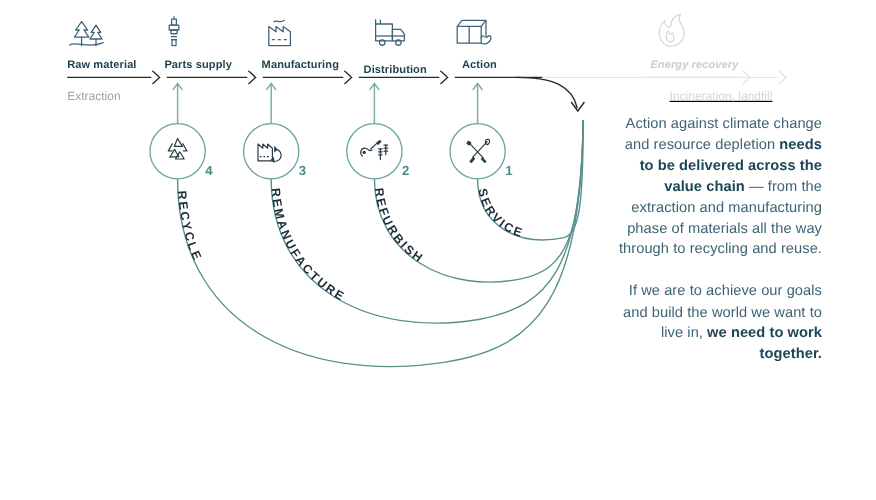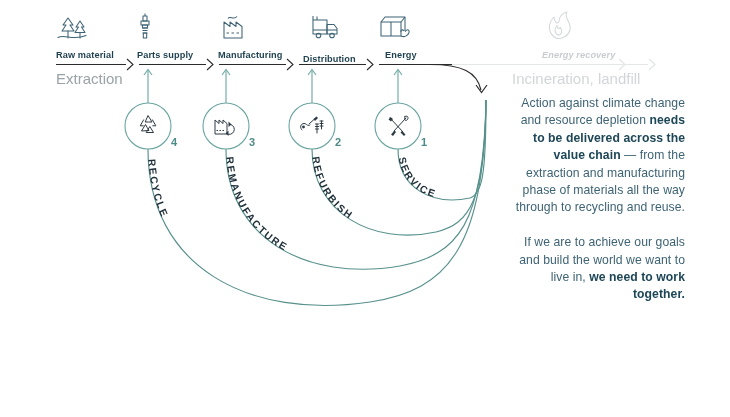--- a/index.html
+++ b/index.html
@@ -49,21 +49,21 @@
     font-weight: bold;
   }
   .stage-label {
     font-size: 9.2px;
     font-weight: bold;
     color: #1d3f4f;
     letter-spacing: 0.01em;
     white-space: nowrap;
   }
   .stage-sublabel {
-    font-size: 15px;
+    font-size: 10px;
     font-weight: normal;
     color: #9aa3a8;
     white-space: nowrap;
   }
   .stage-label.muted {
     color: #c8cdd0;
     font-weight: bold;
     font-style: italic;
   }
   .stage-sublabel.muted {
@@ -269,27 +269,27 @@
 
   <div style="position:absolute; left:218px; top:44px;">
     <span class="stage-label">Manufacturing</span>
   </div>
 
   <div style="position:absolute; left:303px; top:48px;">
     <span class="stage-label">Distribution</span>
   </div>
 
   <div style="position:absolute; left:385px; top:44px;">
-    <span class="stage-label">Energy</span>
+    <span class="stage-label">Action</span>
   </div>
 
   <div style="position:absolute; left:542px; top:44px;">
     <span class="stage-label muted">Energy recovery</span>
   </div>
-  <div style="position:absolute; left:512px; top:70px;">
+  <div style="position:absolute; left:558px; top:70px;text-decoration:underline;">
     <span class="stage-sublabel muted">Incineration, landfill</span>
   </div>
 
   <div class="txt-col">
     <p class="para"><span>Action against climate change and resource depletion </span><b>needs to be delivered across the value chain</b><span> — from the extraction and manufacturing phase of materials all the way through to recycling and reuse.</span></p>
 
     <p class="para second"><span>If we are to achieve our goals and build the world we want to live in, </span><b>we need to work together.</b></p>
   </div>
 
 </div>

